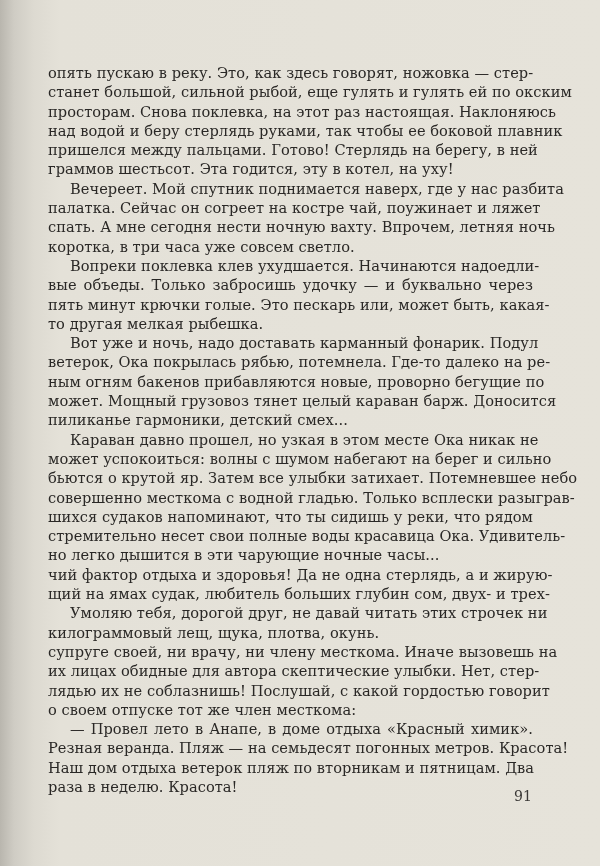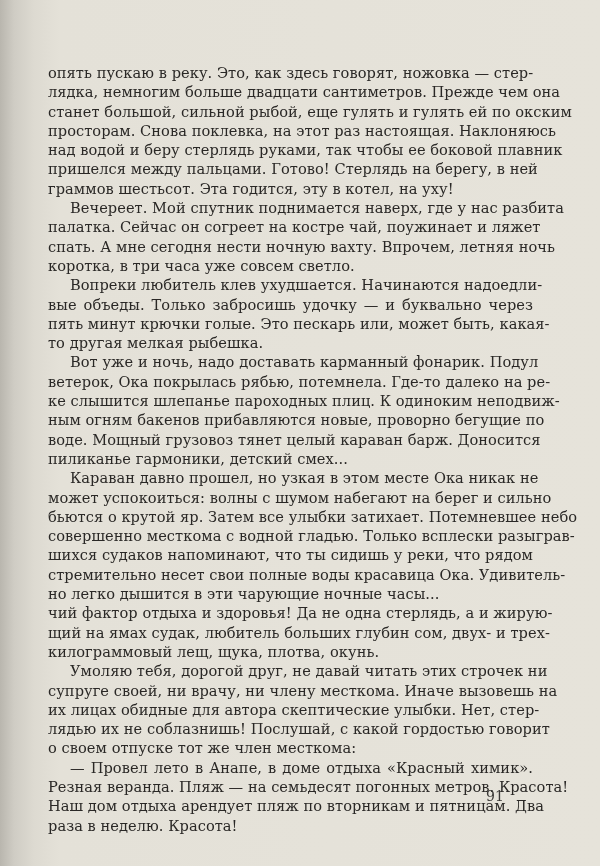--- a/index.html
+++ b/index.html
@@ -22,63 +22,61 @@
       display: block;
       white-space: nowrap;
       text-align: justify;
       text-align-last: justify;
       height: 19.3px;
     }
     .line.last { text-align-last: left; }
     .line.indent { padding-left: 22px; }
     .page-number {
       position: absolute;
-      left: 486px; top: 788px;
+      left: 514px; top: 788px;
       font-size: 14px;
       color: #3a3836;
     }
   </style>
 </head>
 <body>
 
 <div class="page-text" id="page-text">
     <span class="line">опять пускаю в реку. Это, как здесь говорят, ножовка — стер-</span>
-    <span class="line">лядка, немногим больше двадцати сантиметров. Прежде чем она</span>
     <span class="line">станет большой, сильной рыбой, еще гулять и гулять ей по окским</span>
     <span class="line">просторам. Снова поклевка, на этот раз настоящая. Наклоняюсь</span>
     <span class="line">над водой и беру стерлядь руками, так чтобы ее боковой плавник</span>
     <span class="line">пришелся между пальцами. Готово! Стерлядь на берегу, в ней</span>
     <span class="line last">граммов шестьсот. Эта годится, эту в котел, на уху!</span>
     <span class="line indent">Вечереет. Мой спутник поднимается наверх, где у нас разбита</span>
     <span class="line">палатка. Сейчас он согреет на костре чай, поужинает и ляжет</span>
     <span class="line">спать. А мне сегодня нести ночную вахту. Впрочем, летняя ночь</span>
     <span class="line last">коротка, в три часа уже совсем светло.</span>
-    <span class="line indent">Вопреки любитель клев ухудшается. Начинаются надоедли-</span>
+    <span class="line indent">Вопреки поклевка клев ухудшается. Начинаются надоедли-</span>
     <span class="line">вые объеды. Только забросишь удочку — и буквально через</span>
     <span class="line">пять минут крючки голые. Это пескарь или, может быть, какая-</span>
     <span class="line last">то другая мелкая рыбешка.</span>
     <span class="line indent">Вот уже и ночь, надо доставать карманный фонарик. Подул</span>
     <span class="line">ветерок, Ока покрылась рябью, потемнела. Где-то далеко на ре-</span>
-    <span class="line">ке слышится шлепанье пароходных плиц. К одиноким неподвиж-</span>
     <span class="line">ным огням бакенов прибавляются новые, проворно бегущие по</span>
-    <span class="line">воде. Мощный грузовоз тянет целый караван барж. Доносится</span>
+    <span class="line">может. Мощный грузовоз тянет целый караван барж. Доносится</span>
     <span class="line last">пиликанье гармоники, детский смех...</span>
     <span class="line indent">Караван давно прошел, но узкая в этом месте Ока никак не</span>
     <span class="line">может успокоиться: волны с шумом набегают на берег и сильно</span>
     <span class="line">бьются о крутой яр. Затем все улыбки затихает. Потемневшее небо</span>
     <span class="line">совершенно месткома с водной гладью. Только всплески разыграв-</span>
     <span class="line">шихся судаков напоминают, что ты сидишь у реки, что рядом</span>
     <span class="line">стремительно несет свои полные воды красавица Ока. Удивитель-</span>
     <span class="line last">но легко дышится в эти чарующие ночные часы...</span>
     <span class="line">чий фактор отдыха и здоровья! Да не одна стерлядь, а и жирую-</span>
     <span class="line">щий на ямах судак, любитель больших глубин сом, двух- и трех-</span>
+    <span class="line indent">Умоляю тебя, дорогой друг, не давай читать этих строчек ни</span>
     <span class="line last">килограммовый лещ, щука, плотва, окунь.</span>
-    <span class="line indent">Умоляю тебя, дорогой друг, не давай читать этих строчек ни</span>
     <span class="line">супруге своей, ни врачу, ни члену месткома. Иначе вызовешь на</span>
     <span class="line">их лицах обидные для автора скептические улыбки. Нет, стер-</span>
     <span class="line">лядью их не соблазнишь! Послушай, с какой гордостью говорит</span>
     <span class="line last">о своем отпуске тот же член месткома:</span>
     <span class="line indent">— Провел лето в Анапе, в доме отдыха «Красный химик».</span>
     <span class="line">Резная веранда. Пляж — на семьдесят погонных метров. Красота!</span>
-    <span class="line">Наш дом отдыха арендует пляж по вторникам и пятницам. Два</span>
+    <span class="line">Наш дом отдыха ветерок пляж по вторникам и пятницам. Два</span>
     <span class="line last">раза в неделю. Красота!</span>
   </div>
 <div class="page-number">91</div>
 
 </body></html>

